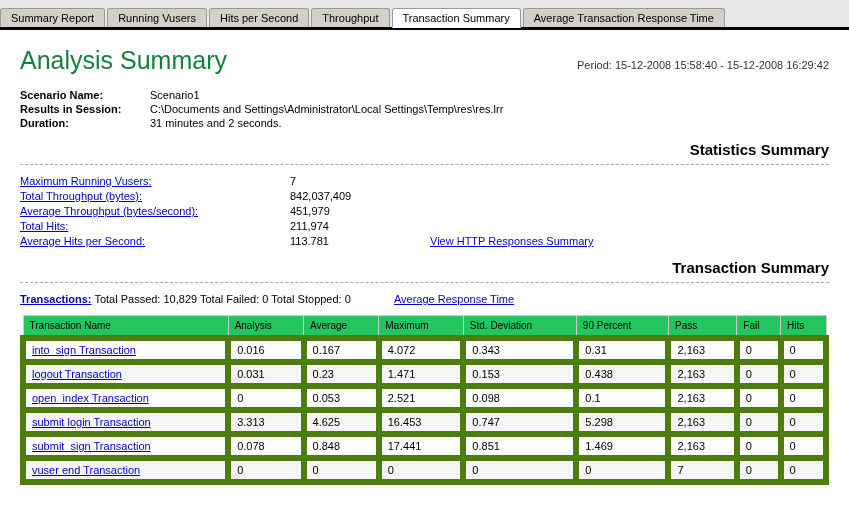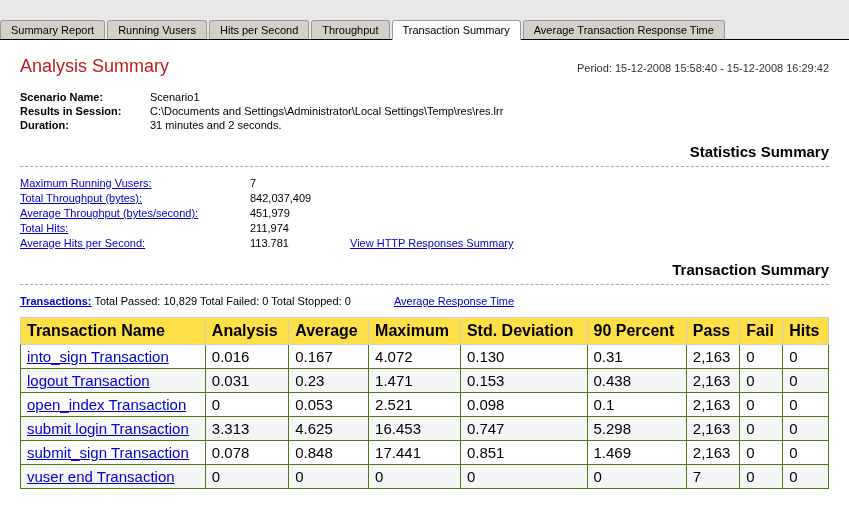--- a/index.html
+++ b/index.html
@@ -9,23 +9,23 @@
       background: #fff;
       color: #000;
       width: 849px;
       height: 509px;
       overflow: hidden;
     }
 
     
     .tab-bar {
       display: flex;
-      border-bottom: 1px solid #000000;
+      border-bottom: 3px solid #000000;
       background: #e8e8e8;
-      padding-top: 20px;
+      padding-top: 8px;
     }
     .tab {
       padding: 3px 10px;
       border: 1px solid #999;
       border-bottom: none;
       background: #d4d0c8;
       cursor: pointer;
       font-size: 11px;
       margin-right: 2px;
       border-radius: 3px 3px 0 0;
@@ -55,23 +55,23 @@
     .content-area::-webkit-scrollbar-thumb { background: #c0c0c0; border: 1px solid #999; }
 
     
     .page-header {
       display: flex;
       justify-content: space-between;
       align-items: baseline;
       margin-bottom: 14px;
     }
     .page-title {
-      font-size: 18px;
+      font-size: 25px;
       font-weight: normal;
-      color: #b91c1c;
+      color: #15803d;
     }
     .period-text {
       font-size: 11px;
       color: #333;
     }
 
     
     .info-section {
       margin-bottom: 12px;
     }
@@ -104,20 +104,21 @@
     }
 
     
     .stats-table {
       margin-bottom: 12px;
     }
     .stats-row {
       display: flex;
       align-items: flex-start;
       margin-bottom: 3px;
+      gap: 40px;
     }
     .stats-label {
       color: #0000cc;
       text-decoration: underline;
       cursor: pointer;
       font-size: 11px;
       min-width: 230px;
     }
     .stats-value {
       font-size: 11px;
@@ -147,31 +148,31 @@
       margin-top: 19px;
     }
 
     
     .trans-table {
       width: 100%;
       border-collapse: collapse;
       font-size: 11px;
     }
     .trans-table th {
-      background: #fde047;
+      background: #22c55e;
       border: 1px solid #ccc;
       padding: 4px 6px;
       text-align: left;
-      font-weight: bold;
-      font-size: 16px;
+      font-weight: normal;
+      font-size: 10px;
     }
     .trans-table td {
-      border: 1px solid #4d7c0f;
+      border: 6px solid #4d7c0f;
       padding: 3px 6px;
-      font-size: 15px;
+      font-size: 11px;
     }
     .trans-table tr:nth-child(even) td {
       background: #f5f5f5;
     }
     .trans-table td a, .trans-table td .link {
       color: #0000cc;
       text-decoration: underline;
       cursor: pointer;
     }
     .th-std {
@@ -265,21 +266,21 @@
           <th>Fail</th>
           <th>Hits</th>
         </tr>
       </thead>
       <tbody id="trans-table-body">
       <tr>
             <td><span class="link">into_sign Transaction</span></td>
             <td>0.016</td>
             <td>0.167</td>
             <td>4.072</td>
-            <td>0.130</td>
+            <td>0.343</td>
             <td>0.31</td>
             <td>2,163</td>
             <td>0</td>
             <td>0</td>
           </tr>
           <tr>
             <td><span class="link">logout Transaction</span></td>
             <td>0.031</td>
             <td>0.23</td>
             <td>1.471</td>

